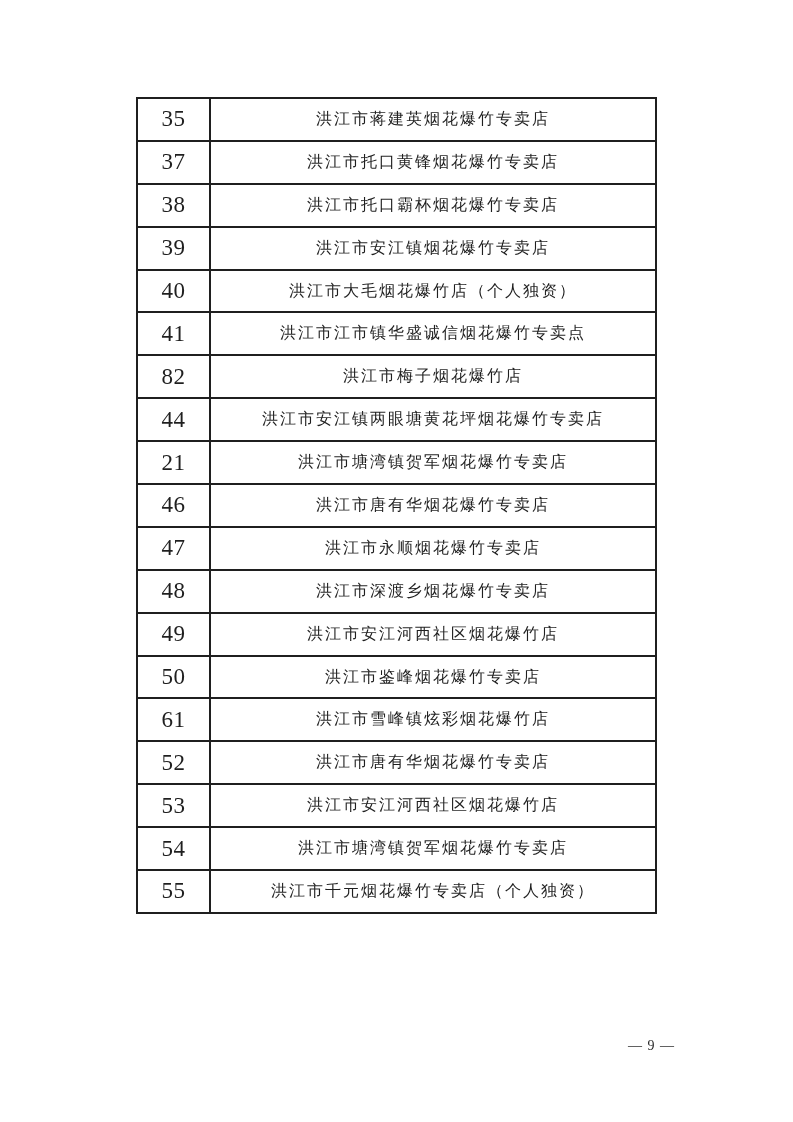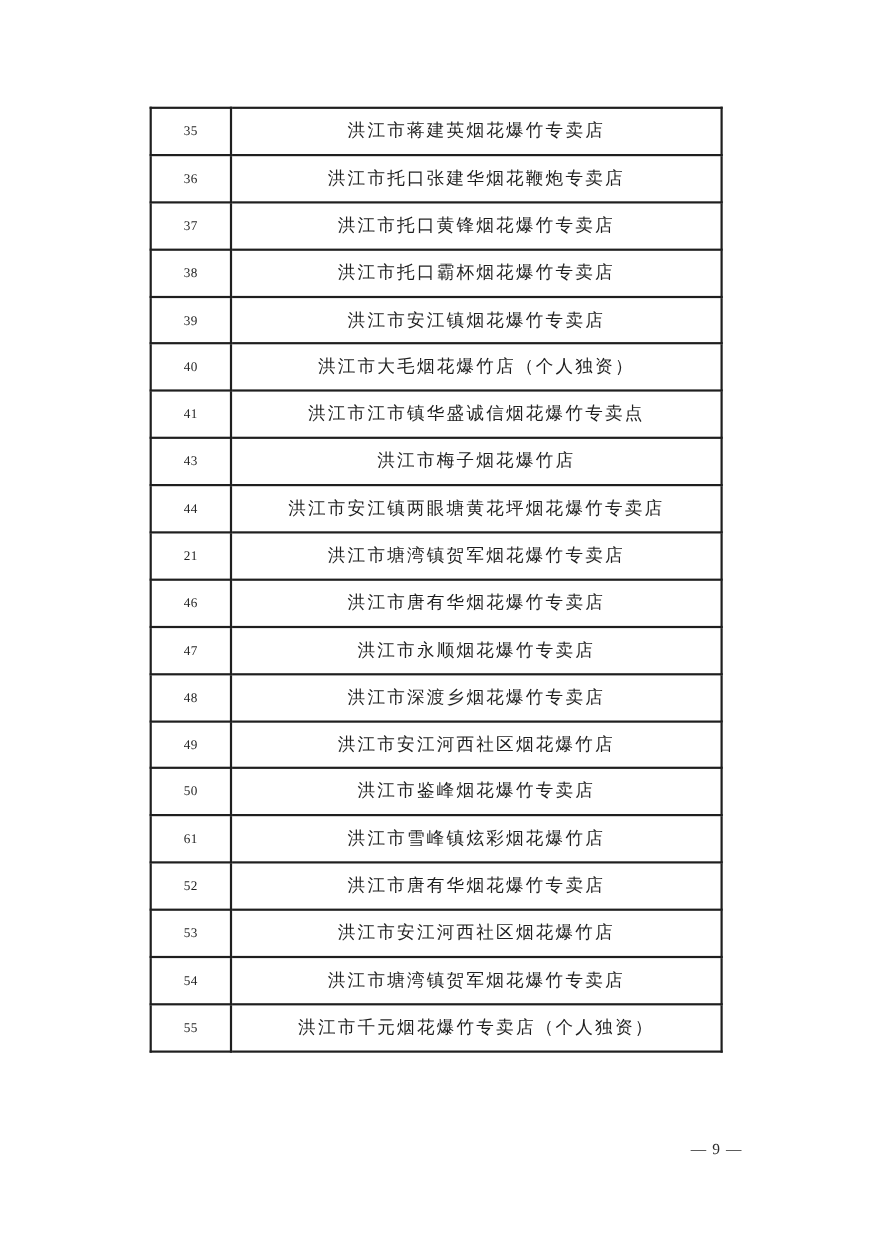--- a/index.html
+++ b/index.html
@@ -28,21 +28,21 @@
     border: 2px solid #1f1f1f;
     height: 40.9px;
     padding: 0;
     vertical-align: middle;
     text-align: center;
     overflow: hidden;
     white-space: nowrap;
   }
   td.col-no {
     width: 71px;
-    font-size: 12px;
+    font-size: 23px;
     letter-spacing: 0.5px;
   }
   td.col-name {
     font-size: 16px;
     letter-spacing: 2px;
   }
   .page-number {
     position: absolute;
     top: 1038px;
     right: 118px;
@@ -55,24 +55,20 @@
 <body>
 
 <div class="page">
   <table class="store-table">
     <tbody>
   <tr>
     <td class="col-no">35</td>
     <td class="col-name">洪江市蒋建英烟花爆竹专卖店</td>
   </tr>
 
-  <tr>
-    <td class="col-no">36</td>
-    <td class="col-name">洪江市托口张建华烟花鞭炮专卖店</td>
-  </tr>
 
   <tr>
     <td class="col-no">37</td>
     <td class="col-name">洪江市托口黄锋烟花爆竹专卖店</td>
   </tr>
 
   <tr>
     <td class="col-no">38</td>
     <td class="col-name">洪江市托口霸杯烟花爆竹专卖店</td>
   </tr>
@@ -87,21 +83,21 @@
     <td class="col-name">洪江市大毛烟花爆竹店（个人独资）</td>
   </tr>
 
   <tr>
     <td class="col-no">41</td>
     <td class="col-name">洪江市江市镇华盛诚信烟花爆竹专卖点</td>
   </tr>
 
 
   <tr>
-    <td class="col-no">43</td>
+    <td class="col-no">82</td>
     <td class="col-name">洪江市梅子烟花爆竹店</td>
   </tr>
 
   <tr>
     <td class="col-no">44</td>
     <td class="col-name">洪江市安江镇两眼塘黄花坪烟花爆竹专卖店</td>
   </tr>
 
   <tr>
     <td class="col-no">21</td>

